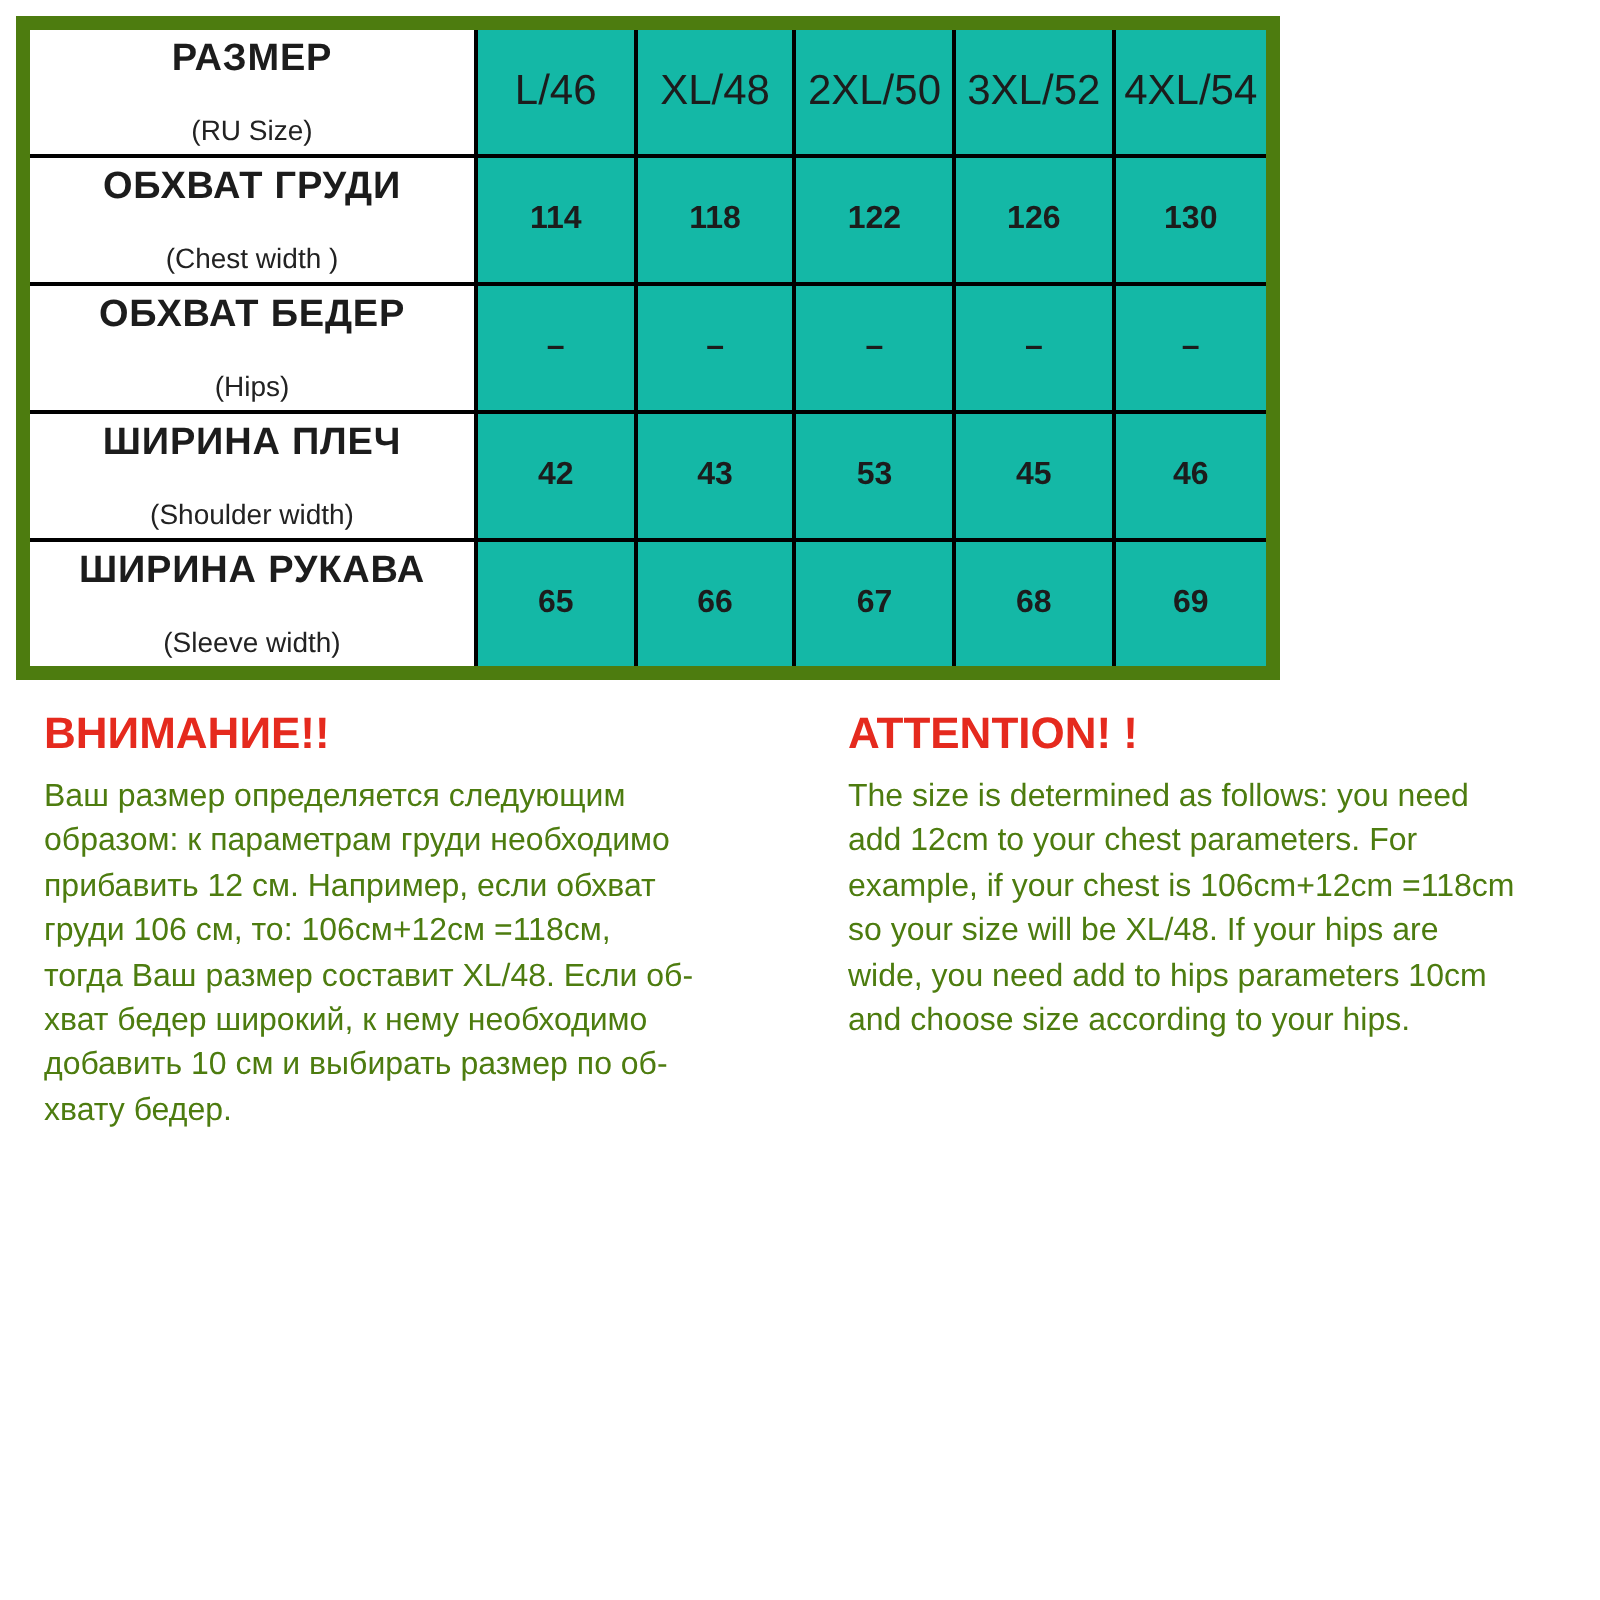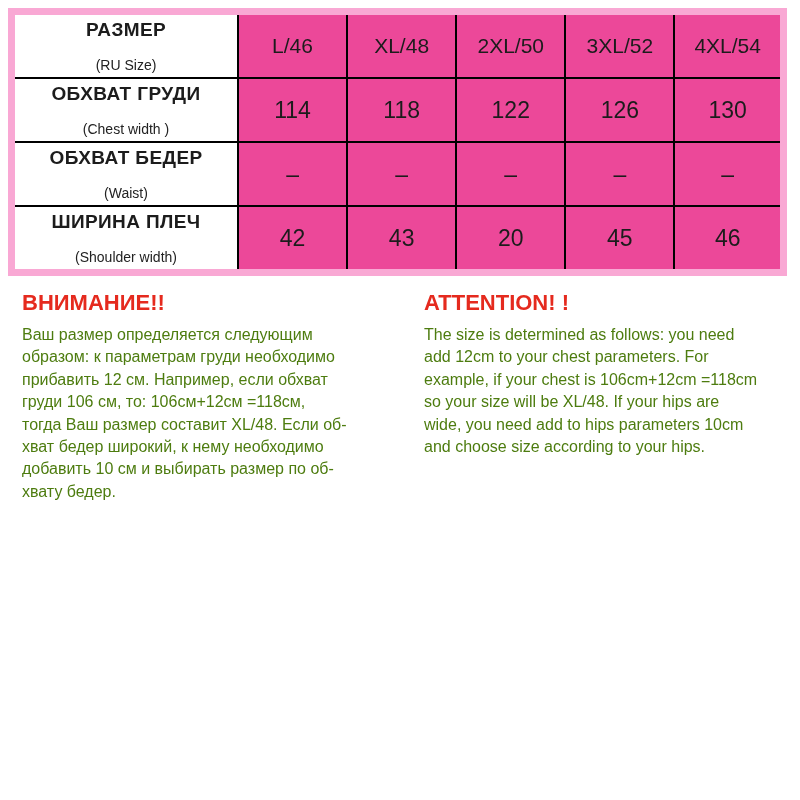--- a/index.html
+++ b/index.html
@@ -14,23 +14,23 @@
   .page {
     box-sizing: border-box;
     width: 800px;
     height: 800px;
     padding: 8px 8px 0 8px;
     overflow: hidden;
   }
   table.size-table {
     border-collapse: collapse;
     table-layout: fixed;
-    width: 779px;
-    border: 7px solid #f9a8d4;
-    background: #ec4899;
+    width: 632px;
+    border: 7px solid #4d7c0f;
+    background: #14b8a6;
   }
   .size-table th, .size-table td {
     border: 2px solid #000000;
     height: 62px;
     text-align: center;
     vertical-align: middle;
     padding: 0;
   }
   .label-cell { width: 222px; background: #ffffff; }
   .lbl-ru {
@@ -39,21 +39,21 @@
     letter-spacing: 0.4px;
     line-height: 1.15;
   }
   .lbl-en {
     font-weight: normal;
     font-size: 14px;
     margin-top: 16px;
     color: #222222;
   }
   .size-cell { font-size: 21px; font-weight: normal; }
-  .num-cell  { font-size: 23px; font-weight: normal; }
+  .num-cell  { font-size: 16px; font-weight: bold; }
   .notes {
     display: flex;
     gap: 46px;
     padding: 12px 12px 0 14px;
   }
   .note { flex: 1; min-width: 0; }
   .note-title {
     color: #e52a1e;
     font-weight: bold;
     font-size: 22px;
@@ -96,42 +96,53 @@
         <td class="num-cell">118</td>
         <td class="num-cell">122</td>
         <td class="num-cell">126</td>
         <td class="num-cell">130</td>
       </tr>
 
 
       <tr>
         <th class="label-cell">
           <div class="lbl-ru">ОБХВАТ БЕДЕР</div>
-          <div class="lbl-en">(Waist)</div>
+          <div class="lbl-en">(Hips)</div>
         </th>
         <td class="num-cell">–</td>
         <td class="num-cell">–</td>
         <td class="num-cell">–</td>
         <td class="num-cell">–</td>
         <td class="num-cell">–</td>
       </tr>
 
       <tr>
         <th class="label-cell">
           <div class="lbl-ru">ШИРИНА ПЛЕЧ</div>
           <div class="lbl-en">(Shoulder width)</div>
         </th>
         <td class="num-cell">42</td>
         <td class="num-cell">43</td>
-        <td class="num-cell">20</td>
+        <td class="num-cell">53</td>
         <td class="num-cell">45</td>
         <td class="num-cell">46</td>
       </tr>
 
 
+      <tr>
+        <th class="label-cell">
+          <div class="lbl-ru">ШИРИНА РУКАВА</div>
+          <div class="lbl-en">(Sleeve width)</div>
+        </th>
+        <td class="num-cell">65</td>
+        <td class="num-cell">66</td>
+        <td class="num-cell">67</td>
+        <td class="num-cell">68</td>
+        <td class="num-cell">69</td>
+      </tr>
 
 
     </tbody>
   </table>
 
   <div class="notes">
     <div class="note">
       <div class="note-title">ВНИМАНИЕ!!</div>
       <p class="note-body">Ваш размер определяется следующим
 образом: к параметрам груди необходимо

